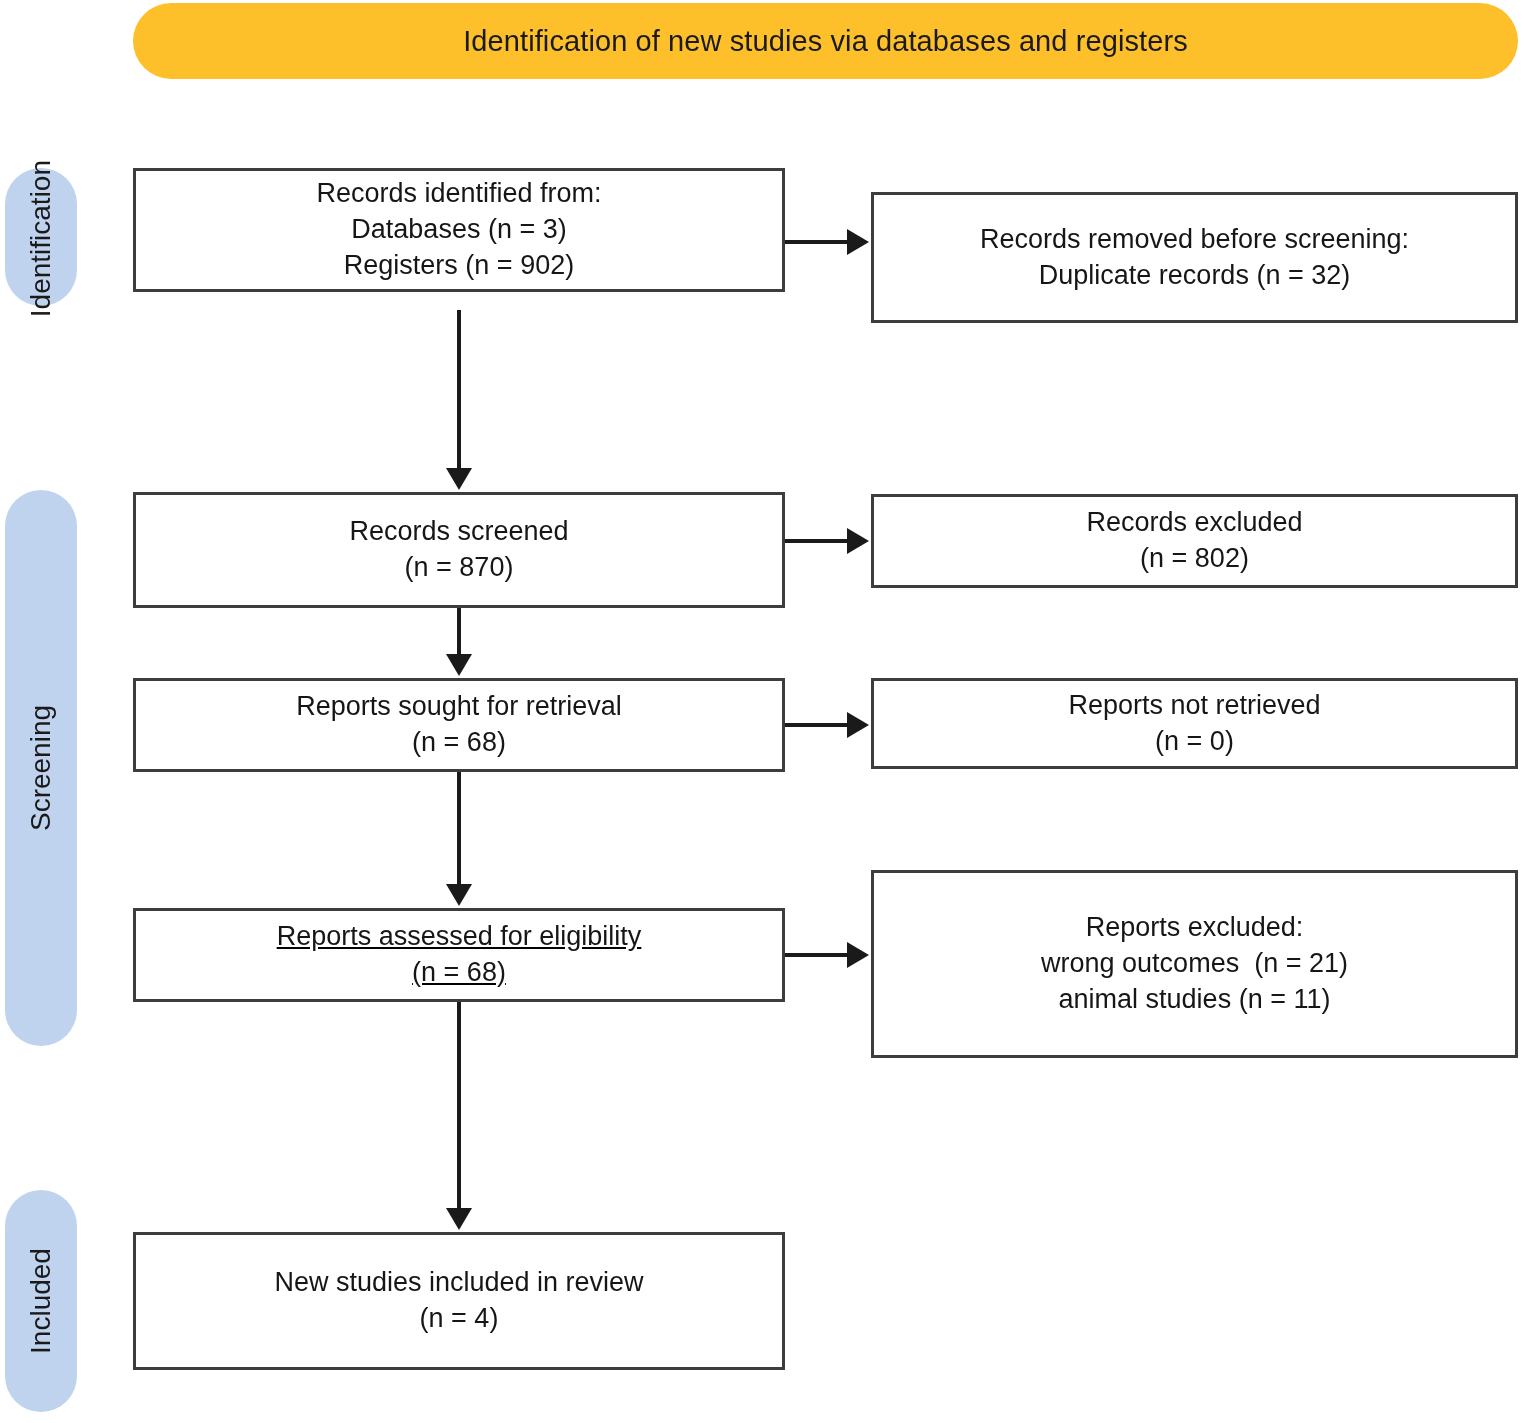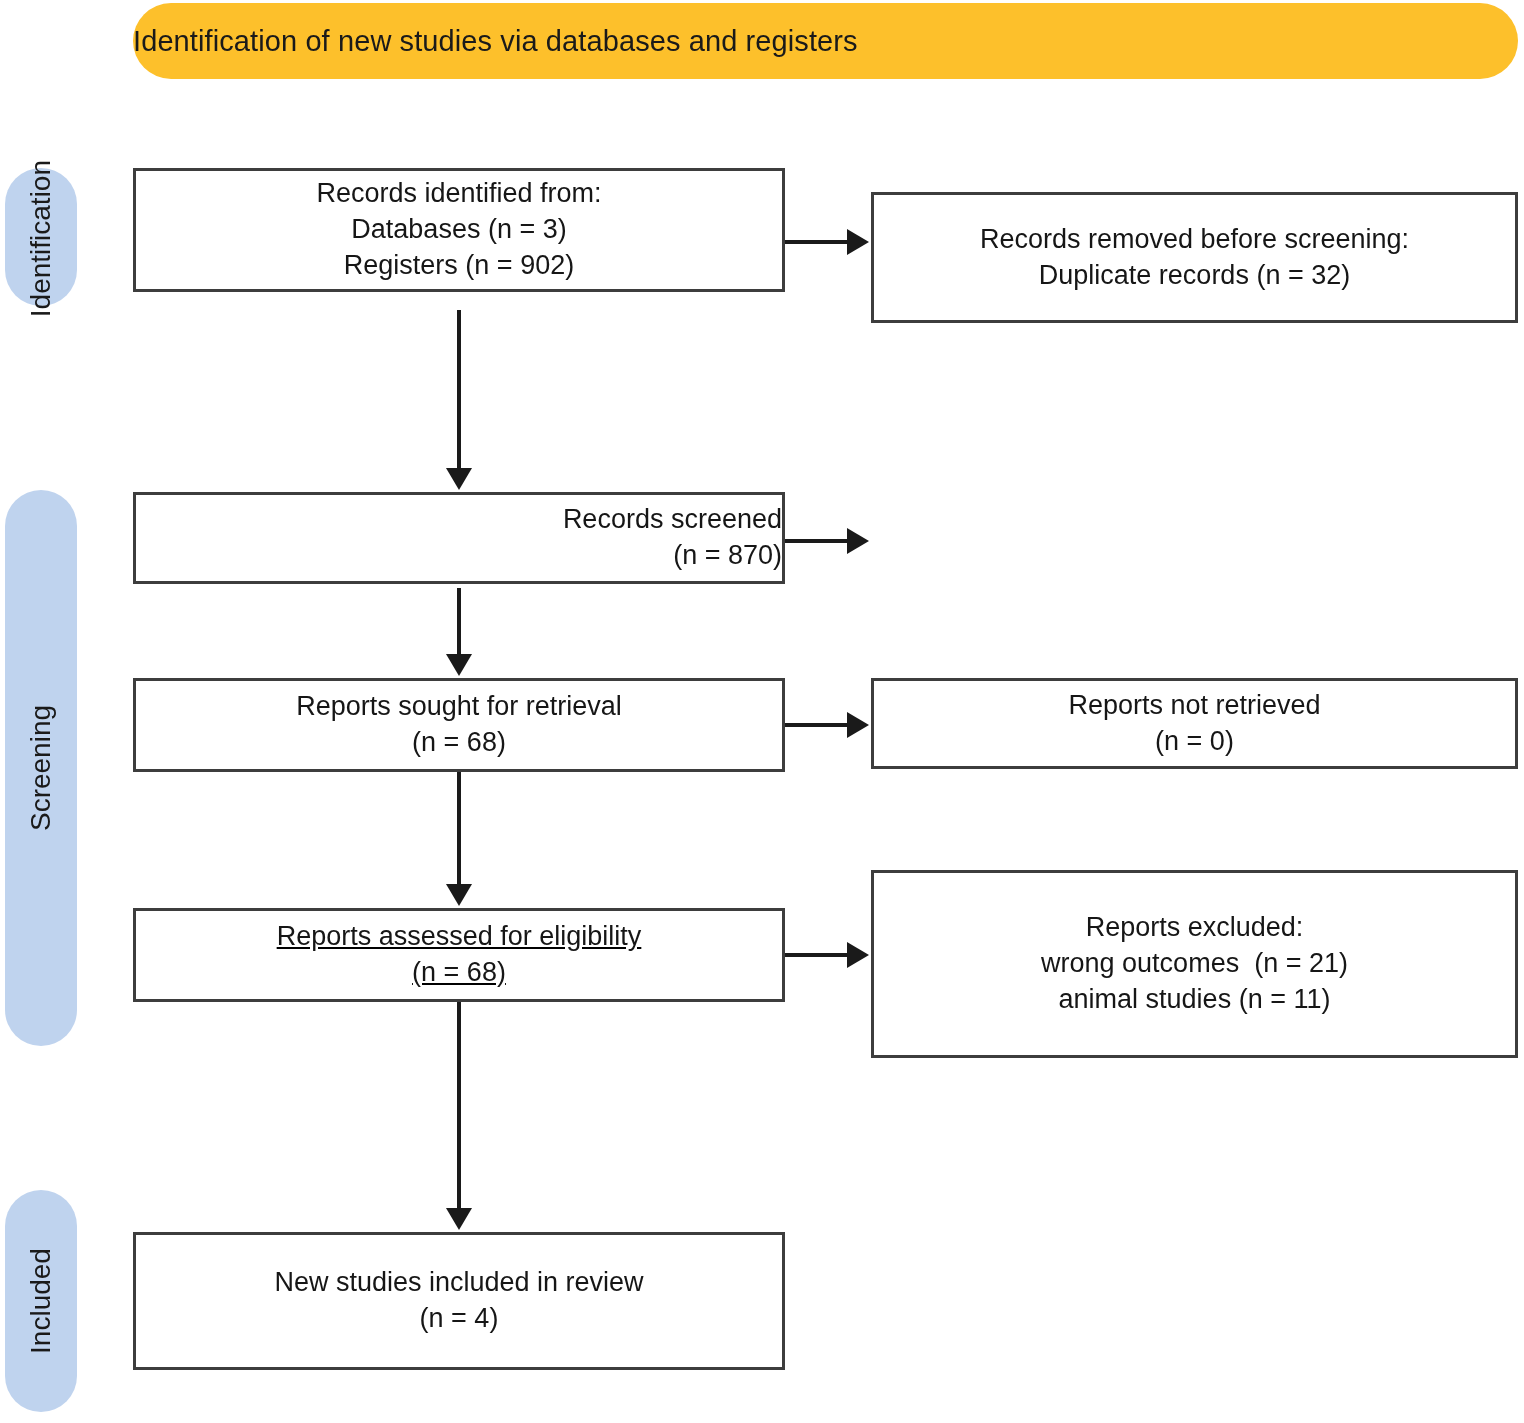--- a/index.html
+++ b/index.html
@@ -24,21 +24,21 @@
   .header-banner {
     position: absolute;
     left: 133px;
     top: 3px;
     width: 1385px;
     height: 76px;
     background: #fdc02b;
     border-radius: 38px;
     display: flex;
     align-items: center;
-    justify-content: flex-start;
+    justify-content: center;
   }
   .header-banner .header-title {
     font-size: 29px;
     color: #1a1a1a;
     letter-spacing: 0.1px;
     white-space: nowrap;
   }
 
   
   .stage-pill {
@@ -77,21 +77,21 @@
   .flow-box .box-line {
     font-size: 27px;
     color: #161616;
     line-height: 1.33;
     white-space: pre;
     text-align: center;
   }
 
   
   #box-identified   { left: 133px; top: 168px;  width: 652px; height: 124px; }
-  #box-screened     { left: 133px; top: 492px;  width: 652px; height: 92px; align-items: flex-end;  }
+  #box-screened     { left: 133px; top: 492px;  width: 652px; height: 116px;  }
   #box-sought       { left: 133px; top: 678px;  width: 652px; height: 94px;  }
   #box-assessed     { left: 133px; top: 908px;  width: 652px; height: 94px; text-decoration: underline;  }
   #box-included     { left: 133px; top: 1232px; width: 652px; height: 138px; }
 
   
   #box-removed          { left: 871px; top: 192px;  width: 647px; height: 131px; }
   #box-records-excluded { left: 871px; top: 494px;  width: 647px; height: 94px;  }
   #box-not-retrieved    { left: 871px; top: 678px;  width: 647px; height: 91px;  }
   #box-reports-excluded { left: 871px; top: 870px;  width: 647px; height: 188px; }
 
@@ -207,20 +207,24 @@
   <div class="flow-box" id="box-included">
     <span class="box-line">New studies included in review</span>
     <span class="box-line">(n = 4)</span>
   </div>
 
   <div class="flow-box" id="box-removed">
     <span class="box-line">Records removed before screening:</span>
     <span class="box-line">Duplicate records (n = 32)</span>
   </div>
 
+  <div class="flow-box" id="box-records-excluded">
+    <span class="box-line">Records excluded</span>
+    <span class="box-line">(n = 802)</span>
+  </div>
 
   <div class="flow-box" id="box-not-retrieved">
     <span class="box-line">Reports not retrieved</span>
     <span class="box-line">(n = 0)</span>
   </div>
 
   <div class="flow-box" id="box-reports-excluded">
     <span class="box-line">Reports excluded:</span>
     <span class="box-line">wrong outcomes  (n = 21)</span>
     <span class="box-line">animal studies (n = 11)</span>

